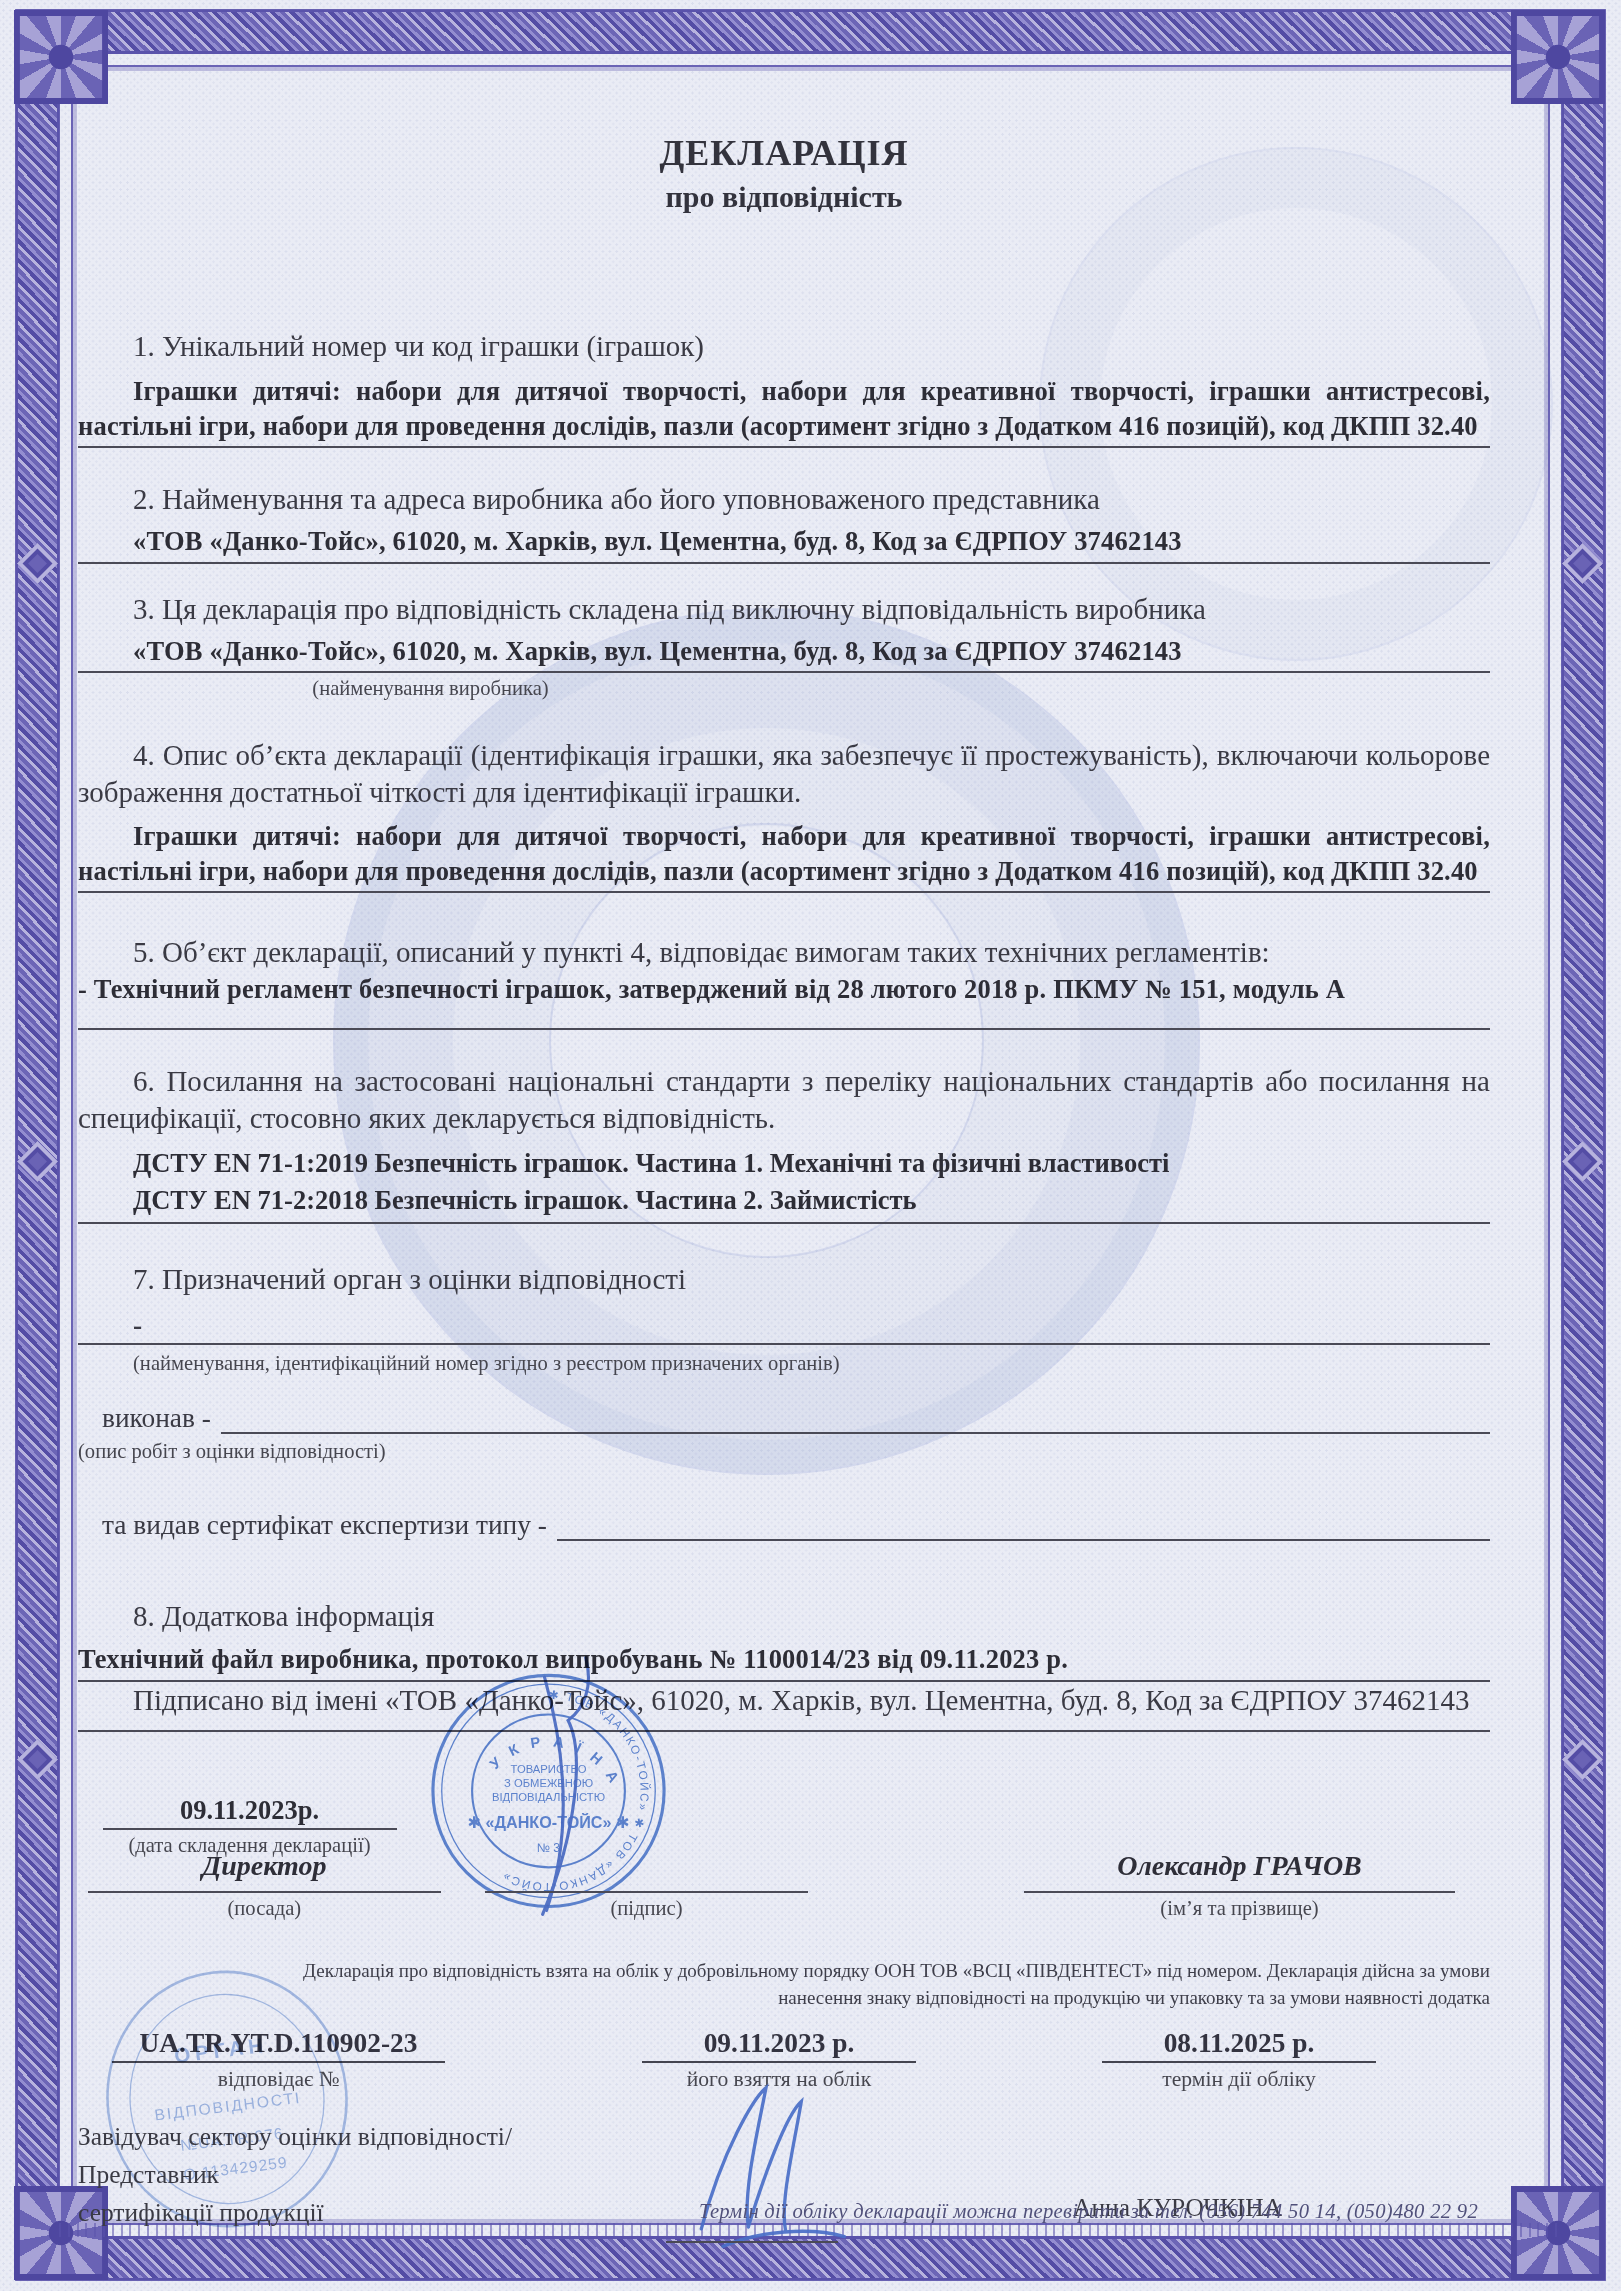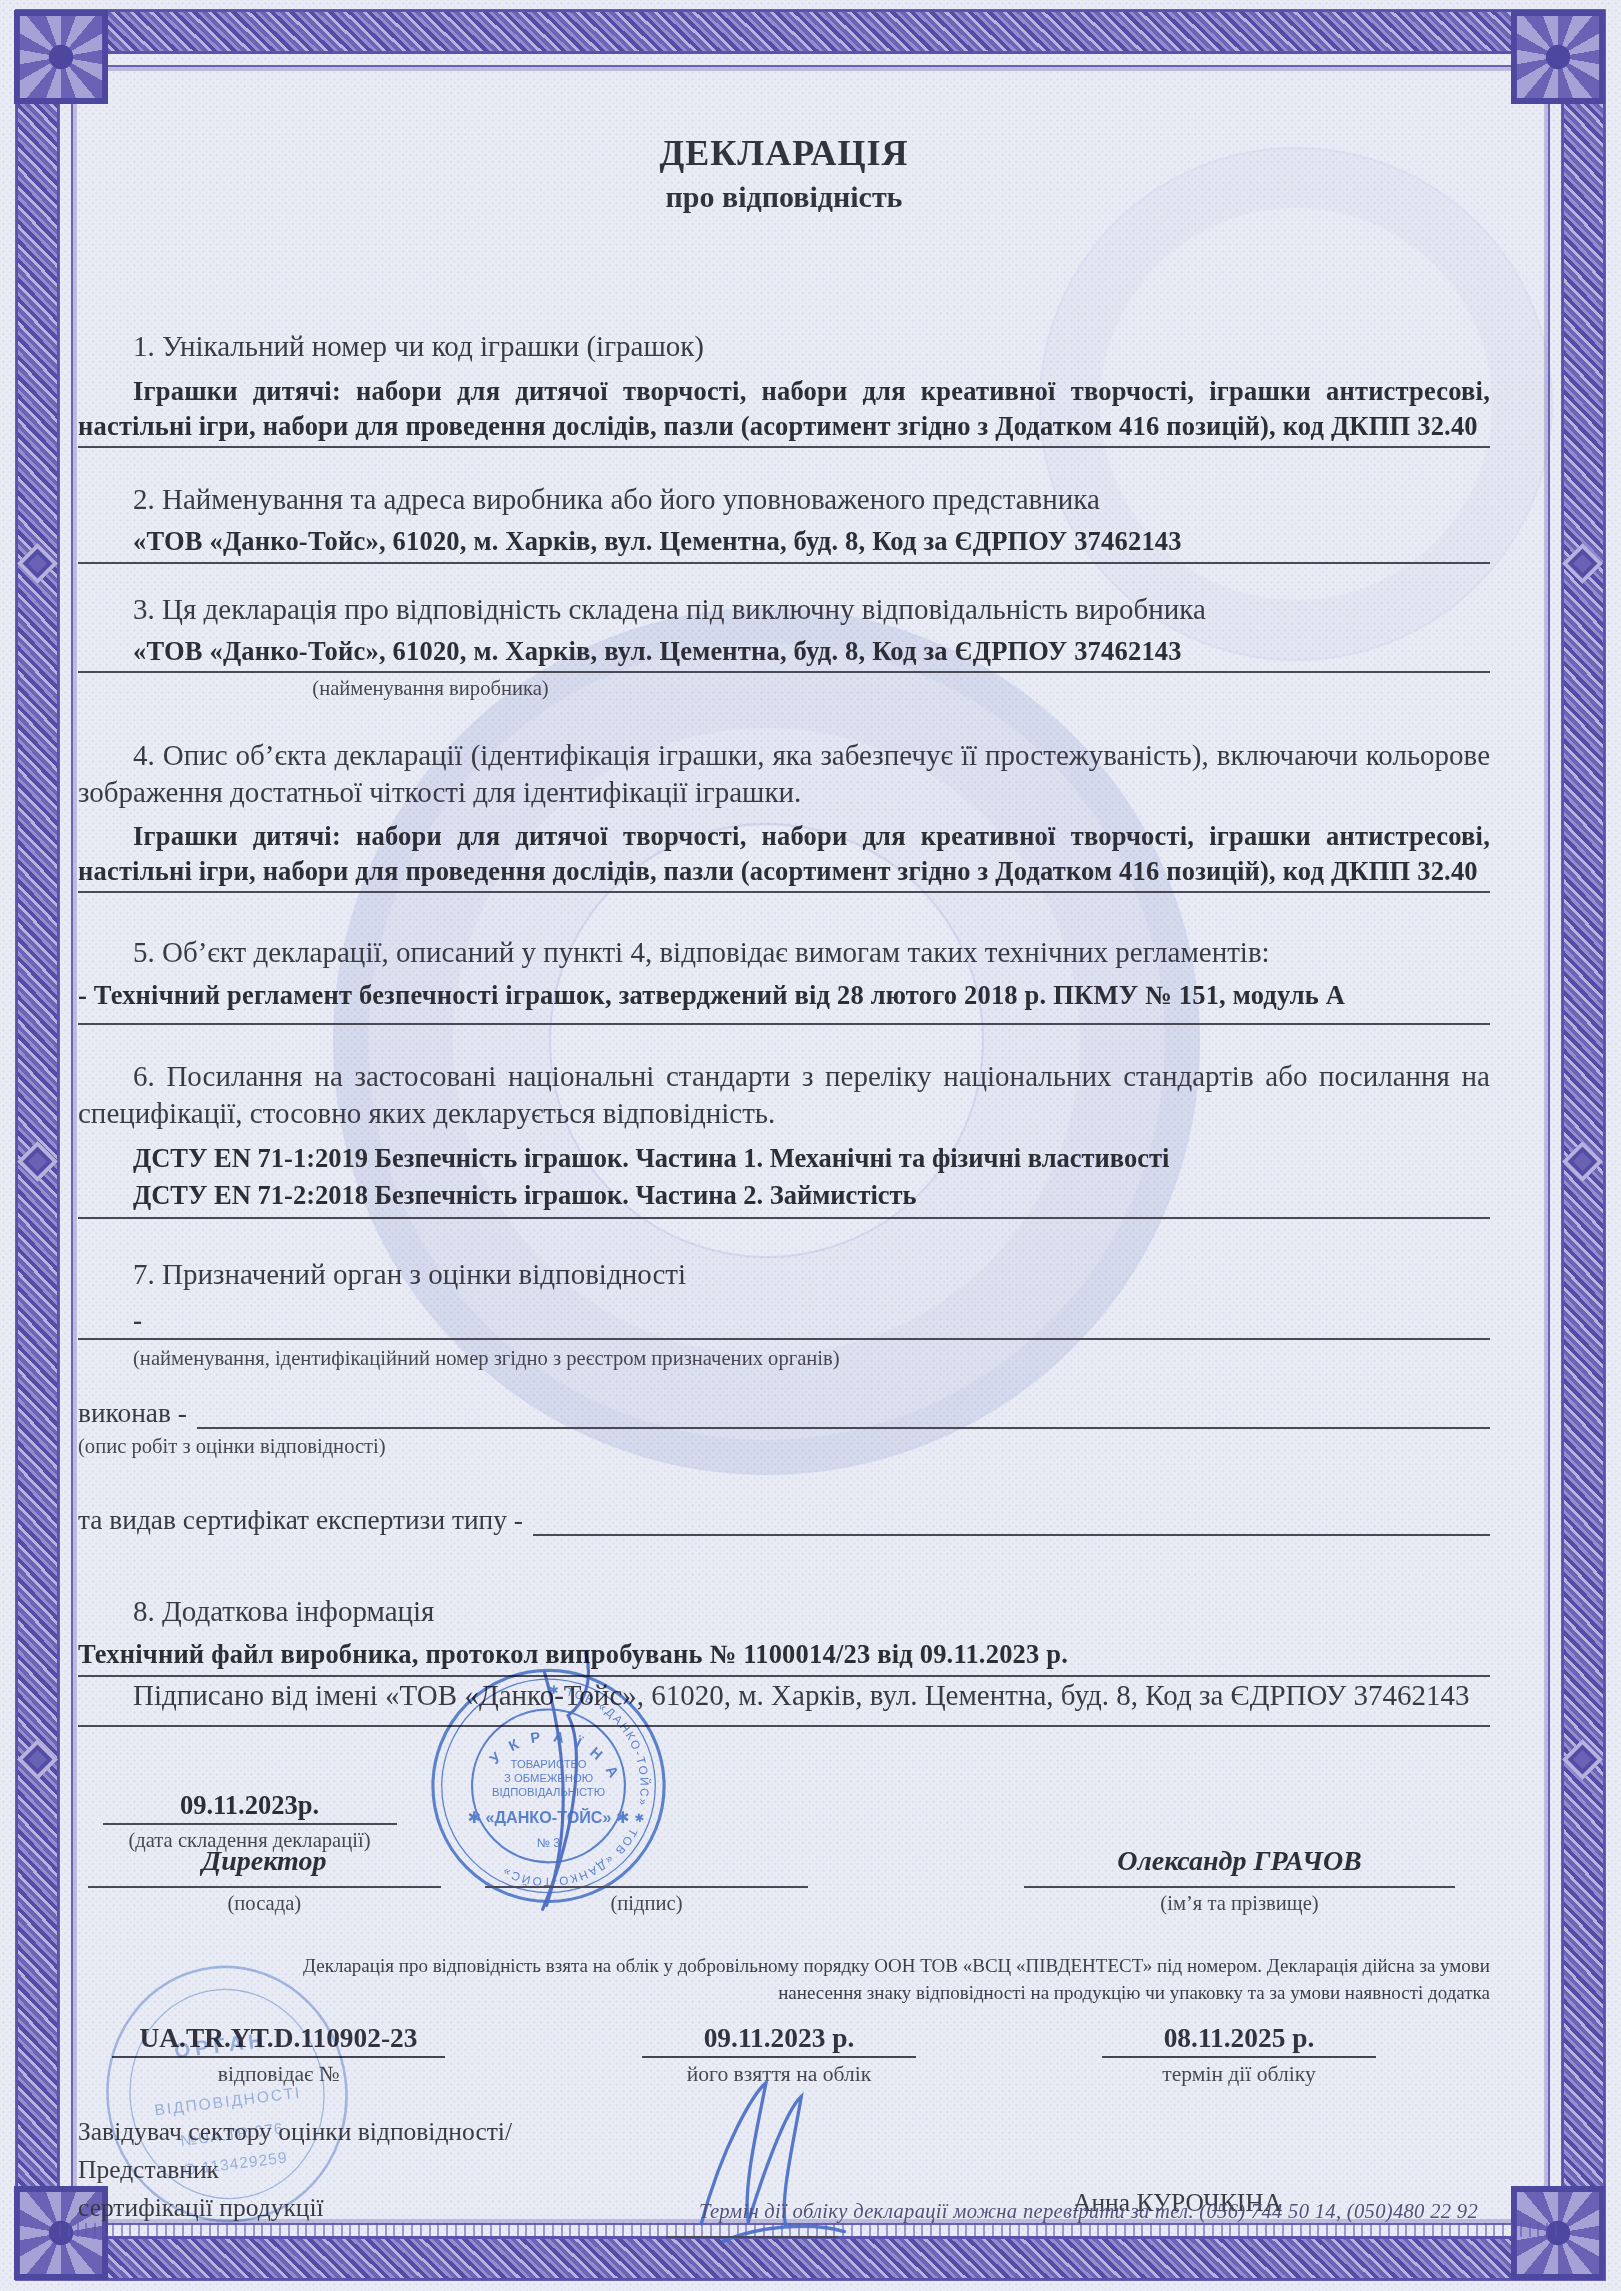--- a/index.html
+++ b/index.html
@@ -47,21 +47,21 @@
   .content{position:absolute;left:78px;right:131px;top:116px;}
   .title1{text-align:center;font-size:36px;font-weight:700;letter-spacing:1px;color:#33333d;margin-top:15.7px;}
   .title2{text-align:center;font-size:30px;font-weight:700;color:#33333d;margin-top:5.9px;}
   .hnum{font-size:29px;font-weight:400;text-indent:55px;text-align:justify;line-height:1.28;color:#3a3a44;}
   .pbold{font-size:26.5px;font-weight:700;color:#2d2d36;text-indent:55px;text-align:justify;line-height:1.3;letter-spacing:0.2px;}
   .rule{border-bottom:2.9px solid #4a4a56;margin-top:2.9px;}
   .rule.thin{border-bottom-width:2px;}
   .caption{font-size:20.6px;color:#46464f;}
   .cap-center{text-align:center;width:549px;margin:3.9px 0 0 78px;}
   .row-line{display:flex;align-items:flex-end;font-size:27.4px;color:#3a3a44;}
-  .row-line .lead{white-space:nowrap;}
+  .row-line .lead{white-space:nowrap;padding-left:24px;}
   .row-line .fill{flex:1;border-bottom:2px solid #4a4a56;margin-left:9.8px;height:1.2em;}
   .stline{font-size:26.5px;font-weight:700;color:#2d2d36;line-height:1.4;text-indent:55px;}
   
   .lower{position:relative;height:564px;margin-top:2px;}
   .date-block{position:absolute;left:24.5px;top:61px;width:294px;text-align:center;}
   .date-block .val{font-size:26.5px;font-weight:700;color:#2d2d36;border-bottom:2px solid #4a4a56;padding-bottom:2px;}
   .date-block .caption{margin-top:3.9px;}
   .sigblock{position:absolute;text-align:center;}
   .sigblock .over{font-size:28px;font-weight:700;font-style:italic;color:#2e2e38;border-bottom:2px solid #4a4a56;padding-bottom:3.9px;min-height:37px;}
   .sigblock .caption{margin-top:3.9px;}
@@ -121,21 +121,21 @@
 
     <div class="hnum" style="margin-top:27.4px">3. Ця декларація про відповідність складена під виключну відповідальність виробника</div>
     <div class="pbold" style="margin-top:5.9px;border-bottom:2.5px solid #4a4a56;padding-bottom:2.9px">«ТОВ «Данко-Тойс», 61020,   м. Харків, вул. Цементна,  буд. 8,   Код за ЄДРПОУ 37462143</div>
     <div class="caption cap-center">(найменування виробника)</div>
 
     <div class="hnum" style="margin-top:37px">4. Опис об’єкта декларації (ідентифікація іграшки, яка забезпечує її простежуваність), включаючи кольорове зображення достатньої чіткості для ідентифікації іграшки.</div>
     <div class="pbold" style="margin-top:7.8px">Іграшки дитячі: набори для дитячої творчості, набори для креативної творчості, іграшки антистресові, настільні ігри, набори для проведення дослідів, пазли (асортимент згідно з Додатком 416 позицій), код ДКПП 32.40</div>
     <div class="rule"></div>
 
     <div class="hnum" style="margin-top:41px">5. Об’єкт декларації, описаний у пункті 4, відповідає вимогам таких технічних регламентів:</div>
-    <div class="pbold" style="margin-top:7px;text-indent:0;border-bottom:2.5px solid #4a4a56;padding-bottom:10px">- Технічний регламент безпечності іграшок, затверджений від 28 лютого 2018 р. ПКМУ № 151, модуль А</div>
+    <div class="pbold" style="margin-top:1px;text-indent:0;border-bottom:2.5px solid #4a4a56;padding-bottom:21px">- Технічний регламент безпечності іграшок, затверджений від 28 лютого 2018 р. ПКМУ № 151, модуль А</div>
 
     <div class="hnum" style="margin-top:33px">6. Посилання на застосовані національні стандарти з переліку національних стандартів або посилання на специфікації, стосовно яких декларується відповідність.</div>
     <div class="stline" style="margin-top:7.8px">ДСТУ EN 71-1:2019 Безпечність іграшок. Частина 1. Механічні та фізичні властивості</div>
     <div class="stline">ДСТУ EN 71-2:2018 Безпечність іграшок. Частина 2. Займистість</div>
     <div class="rule thin"></div>
 
     <div class="hnum" style="margin-top:37px">7. Призначений орган з оцінки відповідності</div>
     <div style="font-size:27.4px;font-weight:700;text-indent:55px;margin-top:11.8px">-</div>
     <div class="rule thin"></div>
     <div class="caption" style="text-indent:55px;margin-top:7px">(найменування, ідентифікаційний номер згідно з реєстром призначених органів)</div>

